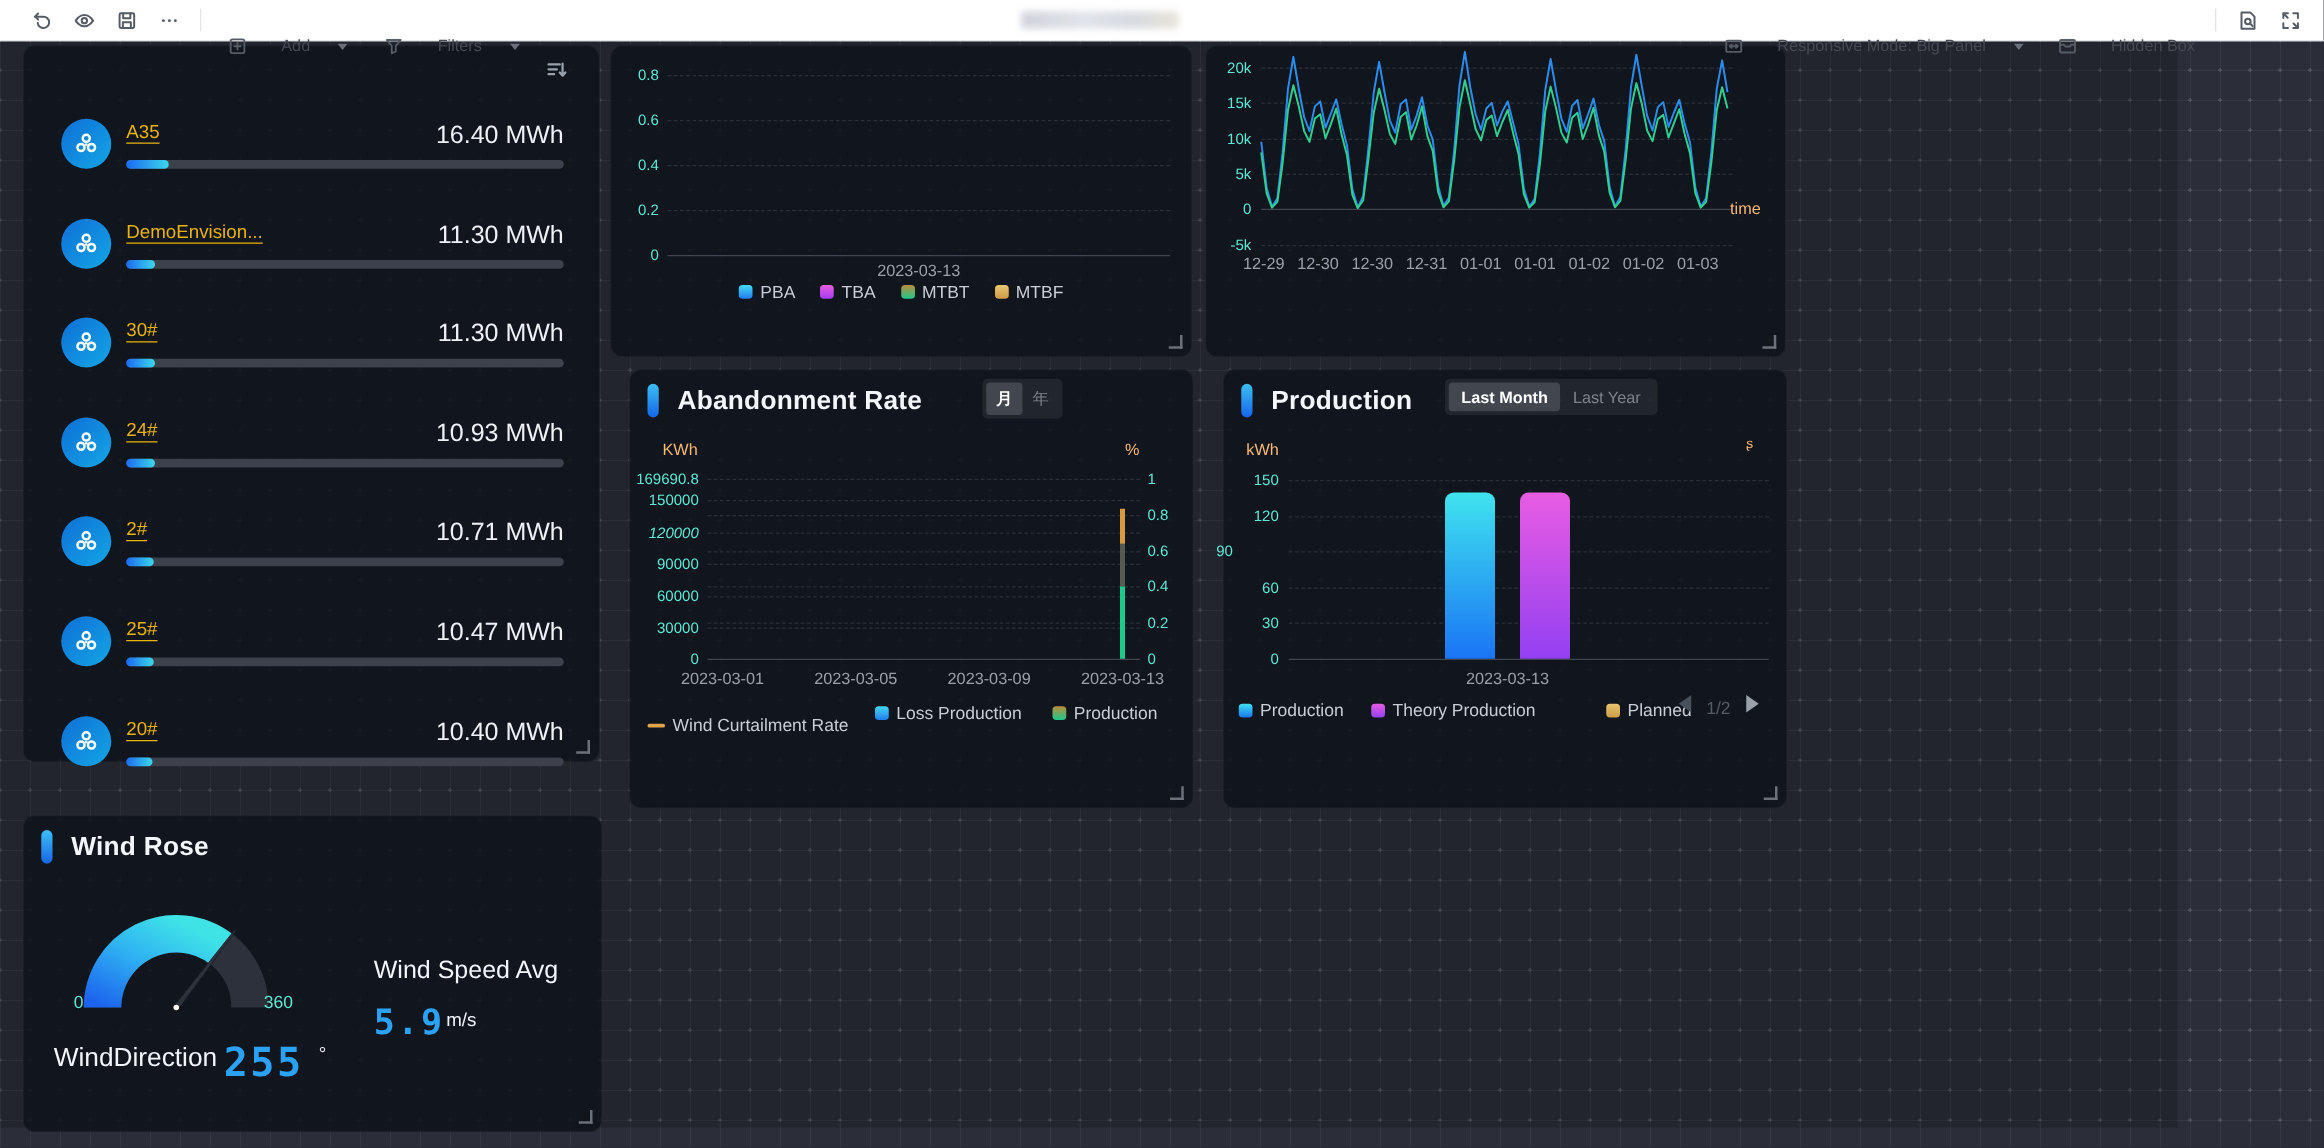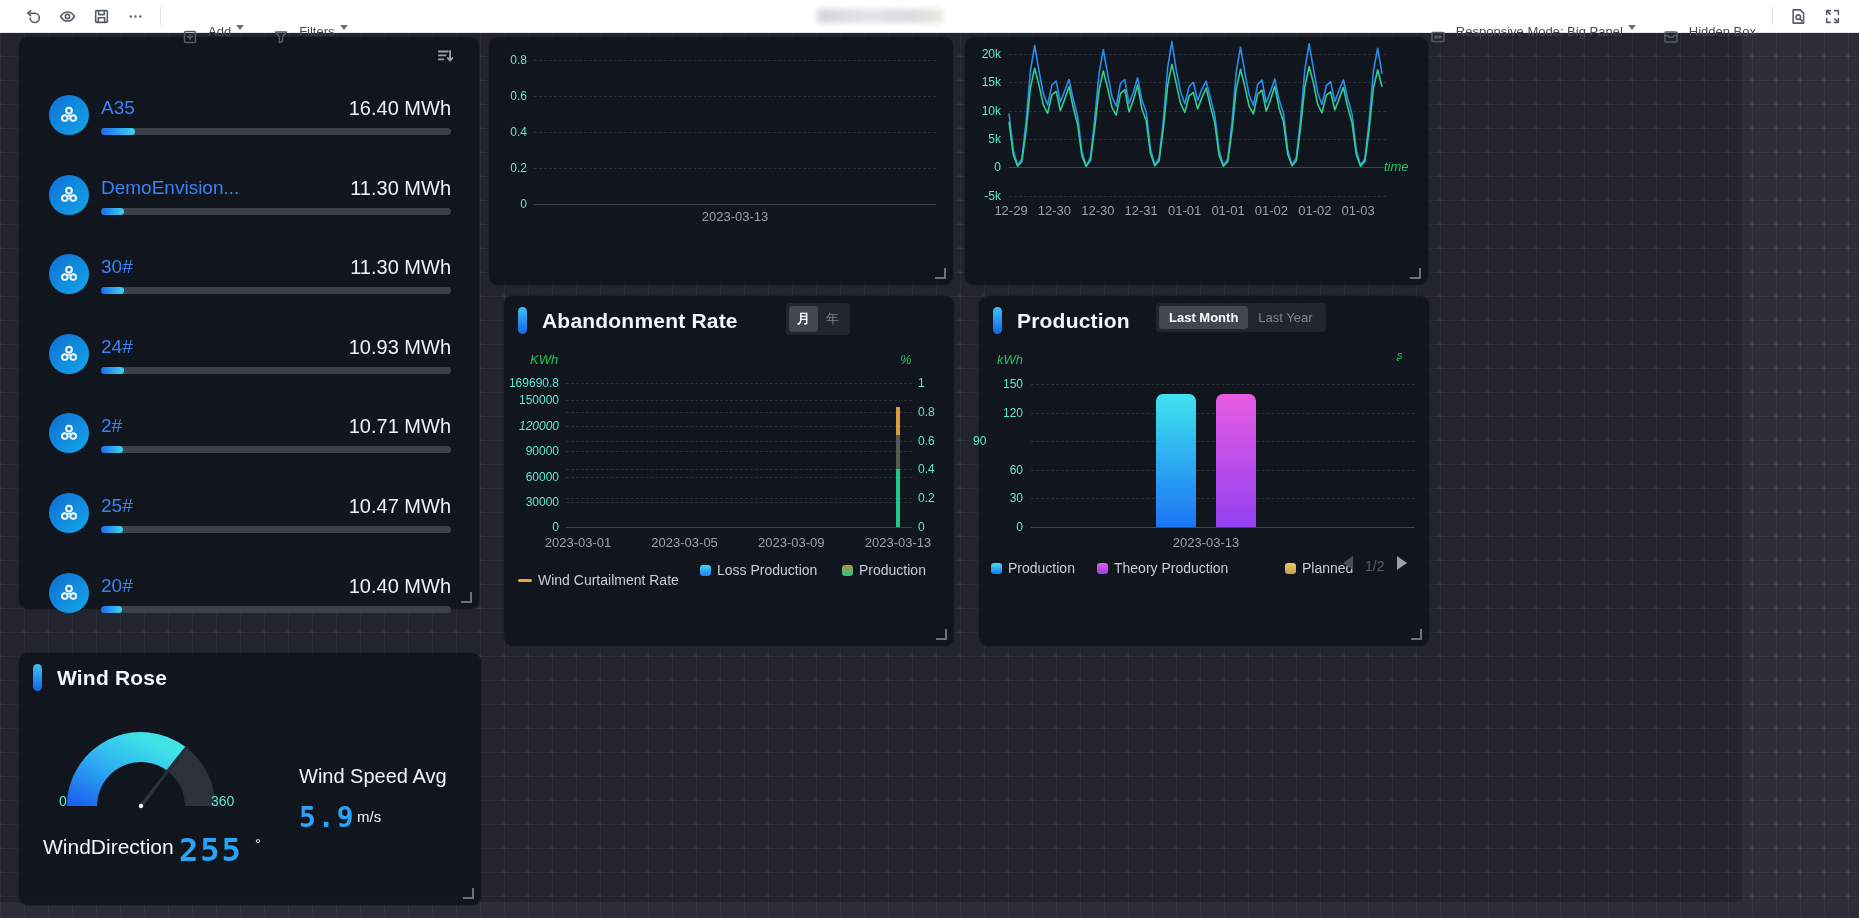--- a/index.html
+++ b/index.html
@@ -6,21 +6,21 @@
   body{width:1859px;height:918px;position:relative;overflow:hidden;
        font-family:"Liberation Sans",sans-serif;background:#2b2e38;}
 
   
   .toolbar{position:absolute;left:0;top:0;width:100%;height:32px;background:#ffffff;
            border-bottom:1px solid #e4e6ea;display:flex;align-items:center;z-index:20;}
   .tb-ico{display:flex;align-items:center;justify-content:center;width:26px;height:26px;cursor:pointer;}
   .tb-ico svg{stroke:#565c66;fill:none;stroke-width:1.5;stroke-linecap:round;stroke-linejoin:round;}
   .tb-group{display:flex;align-items:center;gap:8px;}
   .tb-label{font-size:13px;color:#454a52;white-space:nowrap;}
-  .tb-item{display:flex;gap:5px;cursor:pointer;padding:0 4px;margin-top:41px;}
+  .tb-item{display:flex;align-items:center;gap:22px;cursor:pointer;padding:0 4px;margin-top:41px;}
   .tb-caret{width:0;height:0;border-left:4px solid transparent;border-right:4px solid transparent;
             border-top:5px solid #6a707a;margin-top:1px;}
   .tb-div{width:1px;height:18px;background:#e2e4e8;margin:0 12px;}
   .blur-title{position:absolute;left:817px;top:9px;width:126px;height:14px;border-radius:3px;
               background:linear-gradient(90deg,#c7cad2,#dcdfe6 40%,#cfd3da 70%,#e4e0d2);
               filter:blur(3px);opacity:.85;}
 
   
   .canvas{position:absolute;left:0;top:32px;width:1859px;height:886px;background:#2b2e38;overflow:hidden;}
   .canvas::before{content:"";position:absolute;inset:0;
@@ -42,30 +42,30 @@
   .cap{width:9px;height:27px;border-radius:5px;background:linear-gradient(180deg,#3cc0f5,#1565e8);}
   .ttext{font-size:21px;font-weight:bold;color:#f3f6fa;letter-spacing:.2px;}
   .toggle{position:absolute;display:flex;background:rgba(255,255,255,.07);border-radius:4px;padding:3px;}
   .tbtn{font-size:13px;color:#7e848e;padding:4px 10px;border-radius:3px;cursor:pointer;white-space:nowrap;}
   .tbtn.active{background:#41464f;color:#ffffff;font-weight:bold;}
 
   
   .rank-row{position:absolute;left:22px;right:28px;height:64px;}
   .badge{position:absolute;left:8px;top:0;width:40px;height:40px;border-radius:50%;
          background:linear-gradient(135deg,#0e6fd6,#14a6e6);display:flex;align-items:center;justify-content:center;}
-  .rank-name{position:absolute;left:60px;top:2px;font-size:19px;color:#3b82f6;cursor:pointer;
-             text-underline-offset:4px;text-decoration-thickness:1px;}
+  .rank-name{position:absolute;left:60px;top:2px;font-size:15px;color:#eab308;cursor:pointer;
+             text-decoration:underline;text-underline-offset:4px;text-decoration-thickness:1px;}
   .rank-val{position:absolute;right:0;top:2px;font-size:20px;color:#eef1f5;}
   .rank-track{position:absolute;left:60px;right:0;top:33px;height:7px;border-radius:4px;background:#3c414c;}
   .rank-fill{height:7px;border-radius:4px;background:linear-gradient(90deg,#1b6bf2,#3bd6ea);}
   .sort-ico{position:absolute;left:417px;top:10px;cursor:pointer;}
 
   
   .ytick{position:absolute;font-size:12px;color:#5eead4;}
-  .axname{position:absolute;font-size:13px;color:#22c55e;font-style:italic;}
+  .axname{position:absolute;font-size:13px;color:#fdba74;}
   .gridline{position:absolute;height:0;border-top:1px dashed rgba(165,175,190,.17);}
   .gridline.solid{border-top:1px solid rgba(175,185,200,.30);}
   .xtick{position:absolute;transform:translateX(-50%);font-size:13px;color:#9aa1aa;white-space:nowrap;}
   .lg-row{position:absolute;left:0;right:0;display:flex;justify-content:center;gap:20px;}
   .lg-item{display:flex;align-items:center;gap:6px;cursor:pointer;}
   .lg-abs{position:absolute;display:flex;align-items:center;gap:6px;cursor:pointer;}
   .lg-marker{width:11px;height:11px;border-radius:3px;}
   .lg-marker.dash{width:14px;height:3px;border-radius:2px;}
   .lg-label{font-size:14px;color:#c9ced6;white-space:nowrap;}
   .bar{position:absolute;border-radius:7px 7px 0 0;}
@@ -295,20 +295,38 @@
         <div class="gridline" style="left: 45px; width: 402px; top: 59px;"></div>
         <div class="gridline" style="left: 45px; width: 402px; top: 95px;"></div>
         <div class="gridline" style="left: 45px; width: 402px; top: 131px;"></div>
         <div class="gridline solid" style="left: 45px; width: 402px; top: 167px;"></div>
         <div class="ytick" style="left: -2px; width: 40px; top: 16px; text-align: right;">0.8</div>
         <div class="ytick" style="left: -2px; width: 40px; top: 52px; text-align: right;">0.6</div>
         <div class="ytick" style="left: -2px; width: 40px; top: 88px; text-align: right;">0.4</div>
         <div class="ytick" style="left: -2px; width: 40px; top: 124px; text-align: right;">0.2</div>
         <div class="ytick" style="left: -2px; width: 40px; top: 160px; text-align: right;">0</div>
         <div class="xtick" style="left: 246px; top: 172px;">2023-03-13</div>
+        <div class="lg-row" style="top: 188px;">
+          <div class="lg-item">
+            <div class="lg-marker" style="background: linear-gradient(rgb(69, 217, 245), rgb(31, 125, 240));"></div>
+            <div class="lg-label">PBA</div>
+          </div>
+          <div class="lg-item">
+            <div class="lg-marker" style="background: linear-gradient(rgb(233, 92, 224), rgb(164, 60, 240));"></div>
+            <div class="lg-label">TBA</div>
+          </div>
+          <div class="lg-item">
+            <div class="lg-marker" style="background: linear-gradient(rgb(189, 140, 58), rgb(28, 201, 139));"></div>
+            <div class="lg-label">MTBT</div>
+          </div>
+          <div class="lg-item">
+            <div class="lg-marker" style="background: linear-gradient(rgb(233, 198, 112), rgb(207, 154, 70));"></div>
+            <div class="lg-label">MTBF</div>
+          </div>
+        </div>
       </div>
     <span class="corner"></span>
   </section>
 
   <section class="widget" id="w-load" style="left:964px;top:4px;width:463px;height:248px">
     <div id="load-plot" style="position:absolute;inset:0;overflow:hidden">
         <div class="gridline" style="left: 44px; width: 377px; top: 17px;"></div>
         <div class="gridline" style="left: 44px; width: 377px; top: 45.3px;"></div>
         <div class="gridline" style="left: 44px; width: 377px; top: 73.6px;"></div>
         <div class="gridline" style="left: 44px; width: 377px; top: 101.9px;"></div>

